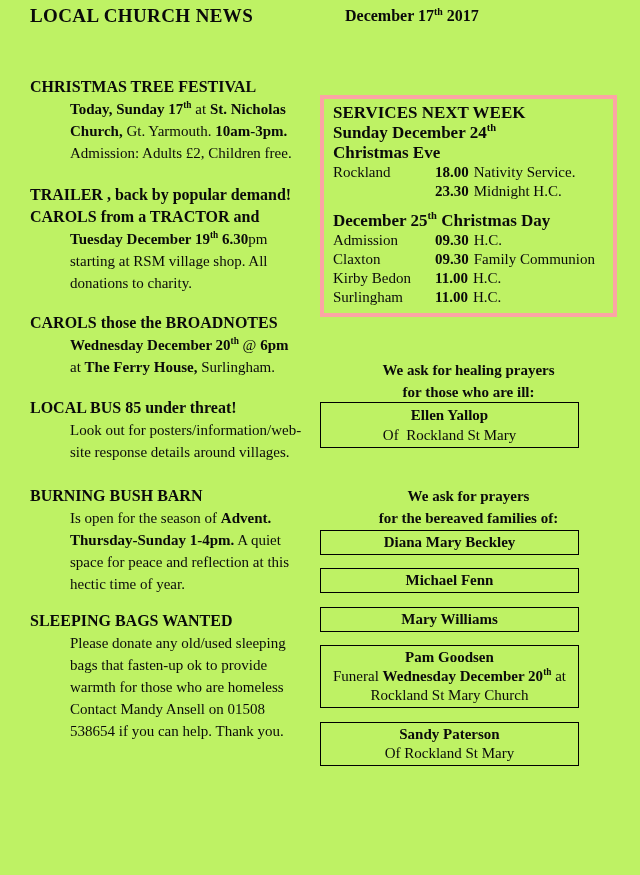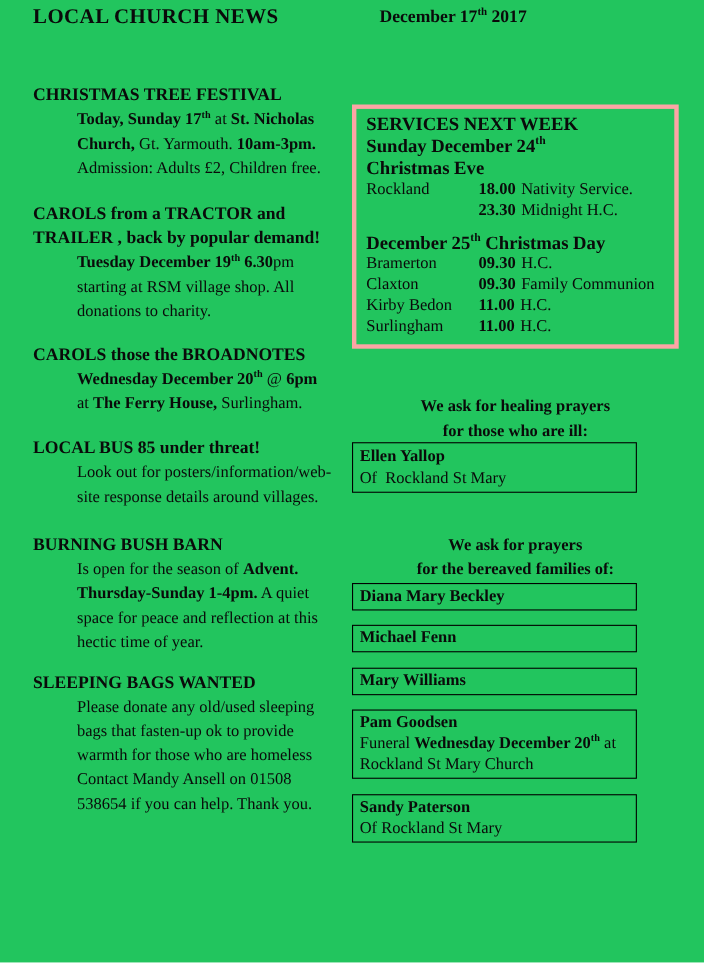--- a/index.html
+++ b/index.html
@@ -1,17 +1,17 @@
 <!DOCTYPE html>
 <html><head>
 <meta charset="utf-8">
 <style>
   html,body { margin:0; padding:0; background:#ffffff; }
   body { width:640px; height:875px; font-family:"Liberation Serif", serif; color:#0a0a0a; }
-  .page { position:relative; width:640px; height:875px; background:#22c55e; overflow:hidden; }
+  .page { position:relative; width:640px; height:875px; background:#bef264; overflow:hidden; }
 
   .title { position:absolute; left:30px; top:5px; font-size:19px; font-weight:bold; letter-spacing:0.4px; }
   .date  { position:absolute; left:345px; top:7px; font-size:16px; font-weight:bold; }
 
   .leftcol { position:absolute; left:30px; top:76px; width:290px; }
   .sec .h  { font-size:16px; font-weight:bold; line-height:22px; }
   .sec .ln { font-size:15px; line-height:22px; padding-left:40px; }
   .sec2 { margin-top:20px; }
   .sec3 { margin-top:18px; }
   .sec4 { margin-top:19px; }
@@ -28,21 +28,21 @@
   .svcbox .place { display:inline-block; width:102px; }
   .svcbox .time  { font-weight:bold; margin-right:5px; }
   .svcbox .gap { height:10px; }
 
   .centerhead { position:absolute; left:320px; width:297px; text-align:center;
                 font-weight:bold; font-size:15px; line-height:22px; }
   .healing-head  { top:359px; }
   .bereaved-head { top:485px; }
 
   .namebox { position:absolute; left:320px; width:259px; box-sizing:border-box;
-             border:1px solid #000; font-size:15px; padding:2px 6px; }
+             border:1px solid #000; text-align:center; font-size:15px; padding:2px 6px; }
   .namebox .ln { line-height:19px; }
   .box-ellen   { top:402px; }
   .box-ellen .ln { line-height:20px; }
   .box-diana   { top:530px; }
   .box-michael { top:568px; }
   .box-mary    { top:607px; }
   .box-pam     { top:645px; }
   .box-sandy   { top:722px; }
 </style>
 </head>
@@ -56,22 +56,22 @@
   <div class="leftcol">
 
     <div class="sec sec1">
       <div class="h"><span class="b">CHRISTMAS TREE FESTIVAL</span></div>
       <div class="ln"><span class="b">Today, Sunday 17</span><sup class="b">th</sup><span> at </span><span class="b">St. Nicholas</span></div>
       <div class="ln"><span class="b">Church,</span><span> Gt. Yarmouth. </span><span class="b">10am-3pm.</span></div>
       <div class="ln"><span>Admission: Adults £2, Children free.</span></div>
     </div>
 
     <div class="sec sec2">
+      <div class="h"><span class="b">TRAILER , </span><span>back by popular demand!</span></div>
       <div class="h"><span class="b">CAROLS from a TRACTOR and</span></div>
-      <div class="h"><span class="b">TRAILER , </span><span>back by popular demand!</span></div>
       <div class="ln"><span class="b">Tuesday December 19</span><sup class="b">th</sup><span class="b"> 6.30</span><span>pm</span></div>
       <div class="ln"><span>starting at RSM village shop. All</span></div>
       <div class="ln"><span>donations to charity.</span></div>
     </div>
 
     <div class="sec sec3">
       <div class="h"><span class="b">CAROLS those the BROADNOTES</span></div>
       <div class="ln"><span class="b">Wednesday December 20</span><sup class="b">th</sup><span> @ </span><span class="b">6pm</span></div>
       <div class="ln"><span>at </span><span class="b">The Ferry House,</span><span> Surlingham.</span></div>
     </div>
@@ -102,21 +102,21 @@
   </div>
 
   <div class="svcbox">
     <div class="tln"><span class="b">SERVICES NEXT WEEK</span></div>
     <div class="tln"><span class="b">Sunday December 24</span><sup class="b">th</sup></div>
     <div class="tln"><span class="b">Christmas Eve</span></div>
     <div class="row"><span class="place">Rockland</span><span class="time">18.00</span><span class="desc">Nativity Service.</span></div>
     <div class="row"><span class="place"></span><span class="time">23.30</span><span class="desc">Midnight H.C.</span></div>
     <div class="gap"></div>
     <div class="tln"><span class="b">December 25</span><sup class="b">th</sup><span class="b"> Christmas Day</span></div>
-    <div class="row"><span class="place">Bramerton</span><span class="time">09.30</span><span class="desc">H.C.</span></div>
+    <div class="row"><span class="place">Admission</span><span class="time">09.30</span><span class="desc">H.C.</span></div>
     <div class="row"><span class="place">Claxton</span><span class="time">09.30</span><span class="desc">Family Communion</span></div>
     <div class="row"><span class="place">Kirby Bedon</span><span class="time">11.00</span><span class="desc">H.C.</span></div>
     <div class="row"><span class="place">Surlingham</span><span class="time">11.00</span><span class="desc">H.C.</span></div>
   </div>
 
   <div class="centerhead healing-head">
     <div>We ask for healing prayers</div>
     <div>for those who are ill:</div>
   </div>
 

